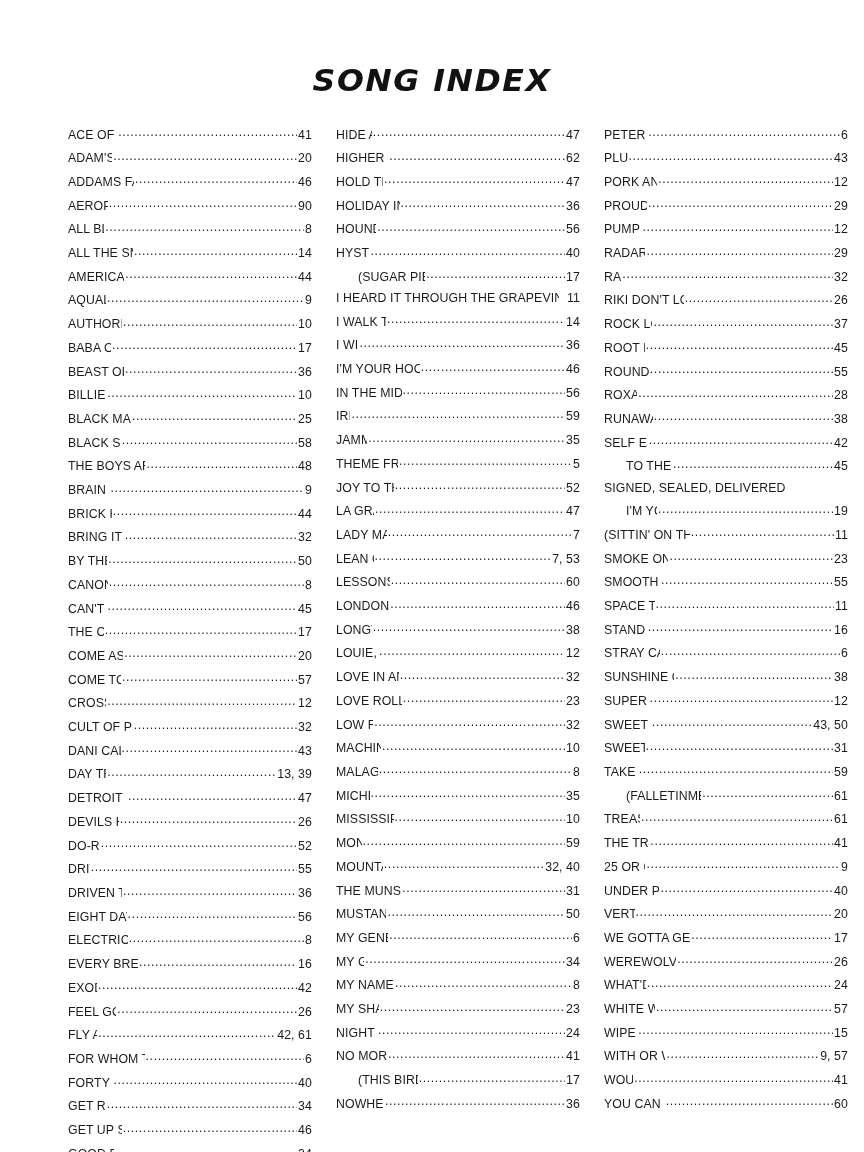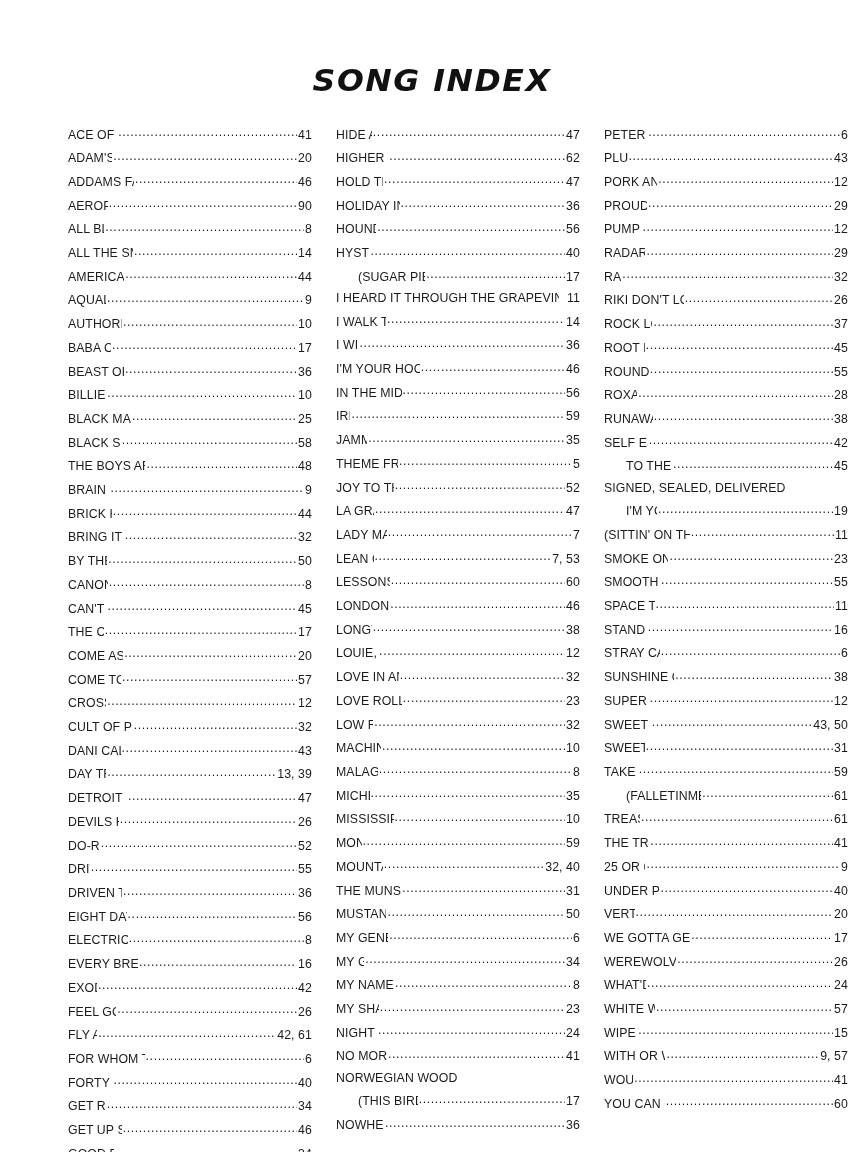--- a/index.html
+++ b/index.html
@@ -503,23 +503,20 @@
         <div class="entry">
           <span class="nm">NIGHT TRAIN</span>
           <span class="dots">..........................................................................................</span>
           <span class="pg">24</span>
         </div>
         <div class="entry">
           <span class="nm">NO MORE TEARS</span>
           <span class="dots">..........................................................................................</span>
           <span class="pg">41</span>
         </div>
-        <div class="entry cont-head">
-          <span class="nm">NORWEGIAN WOOD</span>
-        </div>
         <div class="entry cont">
           <span class="nm">(THIS BIRD HAS FLOWN)</span>
           <span class="dots">..........................................................................................</span>
           <span class="pg">17</span>
         </div>
         <div class="entry">
           <span class="nm">NOWHERE MAN</span>
           <span class="dots">..........................................................................................</span>
           <span class="pg">36</span>
         </div>

